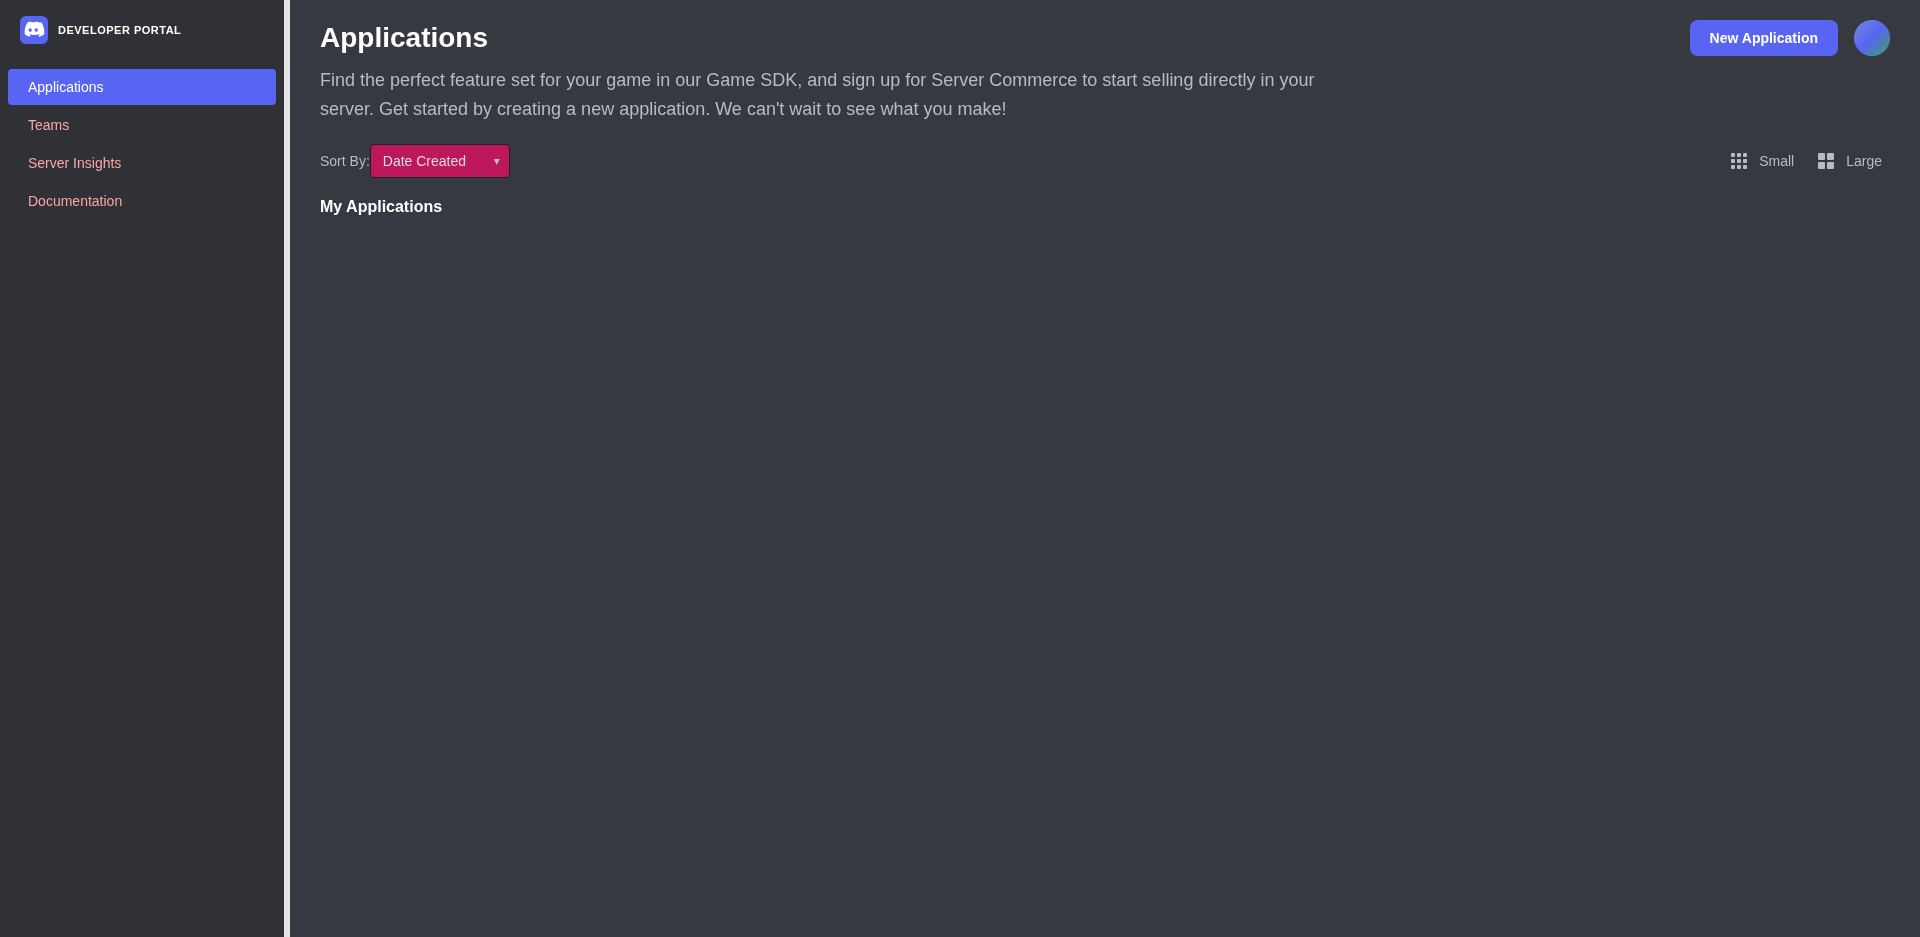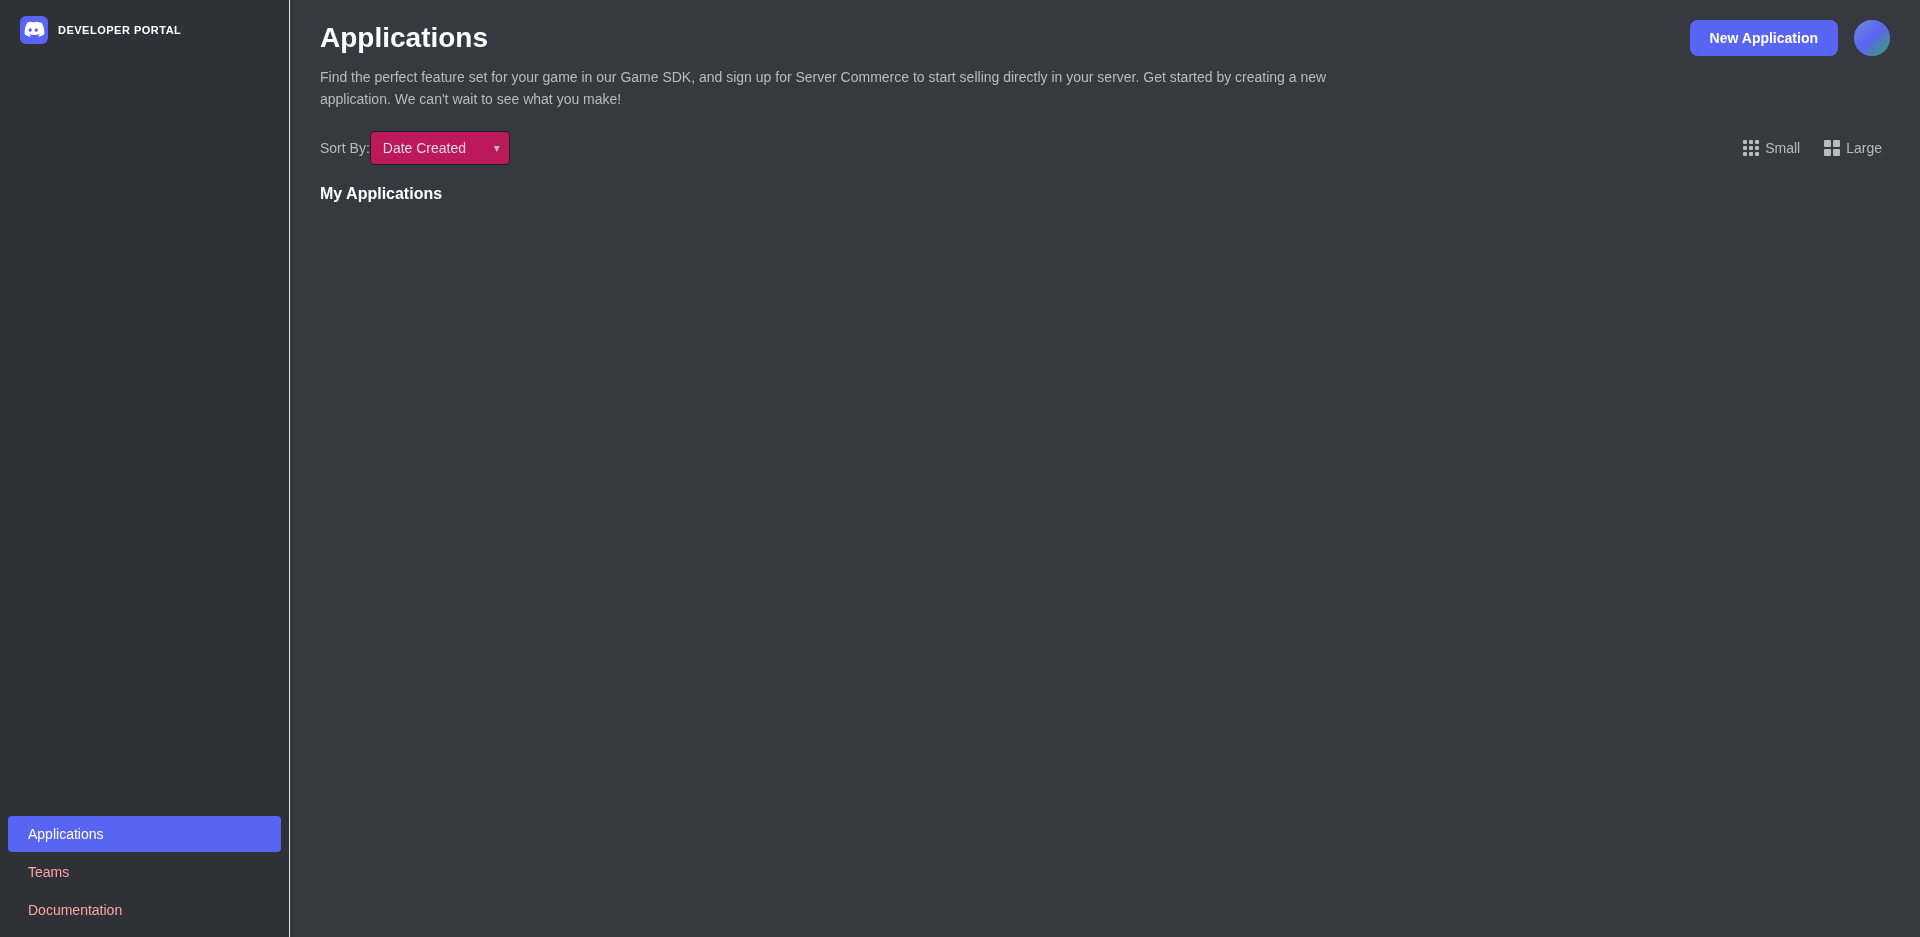--- a/index.html
+++ b/index.html
@@ -19,22 +19,21 @@
     }
 
     
     .sidebar {
       width: 290px;
       min-width: 290px;
       background-color: #2f3136;
       display: flex;
       flex-direction: column;
       padding-top: 0;
-      border-right: 1px solid #e5e5e5;
-      justify-content: space-between;
+      border-right: 6px solid #e5e5e5;
     }
 
     .sidebar-logo {
       display: flex;
       align-items: center;
       padding: 16px 20px;
       gap: 10px;
       cursor: pointer;
     }
 
@@ -130,21 +129,21 @@
 
     .avatar-img {
       width: 36px;
       height: 36px;
       border-radius: 50%;
       background: linear-gradient(135deg, #7289da 0%, #5865f2 50%, #3ba55d 100%);
     }
 
     .description-text {
       padding: 0 30px 20px 30px;
-      font-size: 14px;
+      font-size: 18px;
       color: #b9bbbe;
       max-width: 1100px;
       line-height: 1.6;
     }
 
     .toolbar {
       display: flex;
       align-items: center;
       justify-content: space-between;
       padding: 0 30px 20px 30px;
@@ -193,21 +192,21 @@
 
     .view-toggle {
       display: flex;
       align-items: center;
       gap: 8px;
     }
 
     .view-toggle-item {
       display: flex;
       align-items: center;
-      gap: 6px;
+      gap: 12px;
       cursor: pointer;
       padding: 4px 8px;
       border-radius: 4px;
       font-size: 14px;
       color: #b9bbbe;
     }
 
     .grid-icon-small {
       display: inline-grid;
       grid-template-columns: repeat(3, 4px);
@@ -259,20 +258,23 @@
     </svg>
     <span class="logo-text">DEVELOPER PORTAL</span>
   </div>
 
   <nav class="sidebar-nav">
     <div class="sidebar-item active">
       <span>Applications</span>
     </div>
     <div class="sidebar-item">
       <span>Teams</span>
+    </div>
+    <div class="sidebar-item">
+      <span>Server Insights</span>
     </div>
     <div class="sidebar-item">
       <span>Documentation</span>
     </div>
   </nav>
 </aside>
 
 <main class="main-content">
   <div class="main-header">
     <h1 class="page-title">Applications</h1>

